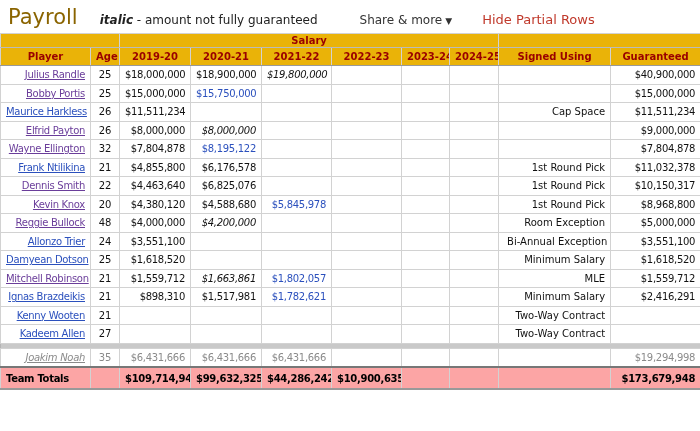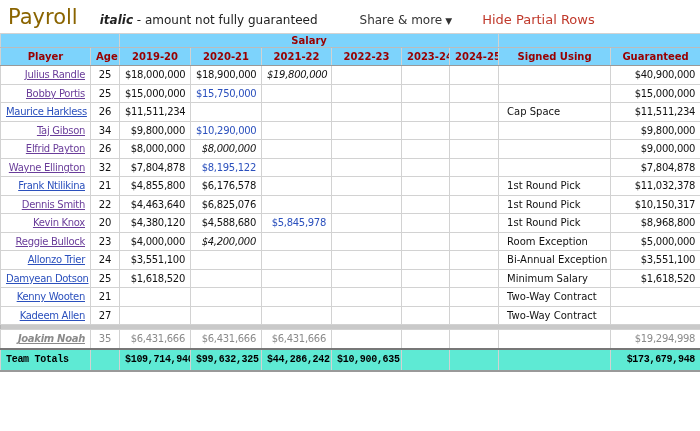--- a/index.html
+++ b/index.html
@@ -6,38 +6,38 @@
   body{width:700px;height:431px;overflow:hidden;font-family:"DejaVu Sans","Liberation Sans",sans-serif;}
   .toolbar{display:flex;align-items:baseline;padding:5px 8px 4px 8px;white-space:nowrap;}
   .title{font-size:21px;font-weight:normal;color:#8a6400;}
   .note{font-size:12px;color:#222;margin-left:22px;}
   .note .key{font-style:italic;font-weight:bold;}
   .share{font-size:12px;color:#333;margin-left:42px;cursor:pointer;}
   .share .arrow{font-size:9px;color:#333;margin-left:3px;}
   .hide-partial{font-size:13px;color:#c0392b;margin-left:30px;cursor:pointer;text-decoration:none;}
   table{border-collapse:collapse;table-layout:fixed;width:700px;font-size:10px;margin-left:0px;}
   th,td{border:1px solid #d2d2d2;padding:0 5px;height:17.5px;overflow:hidden;white-space:nowrap;}
-  thead th{background:#7dd3fc;color:#990000;font-weight:bold;}
+  thead th{background:#eab308;color:#990000;font-weight:bold;}
   tr.group-row th{height:13px;border-bottom:1px solid #bbb;font-size:10px;}
   tr.col-row th{height:17px;border-bottom:1px solid #999;}
   tbody td{color:#111;}
   td.num,th.num{text-align:right;}
   td.ctr,th.ctr{text-align:center;}
   td.player{text-align:right;margin-top:10px;}
-  td.signed{text-align:left;padding-left:8px;}
+  td.signed{text-align:right;padding-left:8px;}
   a.plink{text-decoration:underline;letter-spacing:-0.3px;cursor:pointer;}
   a.plink.unvisited{color:#2b50bd;}
   a.plink.visited{color:#6a3d9a;}
   .s-i{font-style:italic;}
   .s-b{color:#2b50bd;}
   .s-g{color:#8a8a8a;}
   tr.separator td{background:#c9c9c9;height:4px;padding:0;border-left:1px solid #b5b5b5;border-right:1px solid #b5b5b5;}
   tr.retained td{color:#8a8a8a;}
-  tr.retained a.plink{color:#8a8a8a;font-style:italic;font-weight:bold;}
-  tr.totals td{background:#5eead4;font-weight:bold;color:#000;border-top:2px solid #777;border-bottom:2px solid #999;height:20px;letter-spacing:-0.3px;font-family:Liberation Mono, monospace;}
+  tr.retained a.plink{color:#8a8a8a;font-style:italic;}
+  tr.totals td{background:#fca5a5;font-weight:bold;color:#000;border-top:2px solid #777;border-bottom:2px solid #999;height:20px;letter-spacing:-0.3px;}
   td.tight{letter-spacing:-0.3px;}
   table{border:1px solid #b5b5b5;}
 </style>
 </head>
 <body>
 
 <div class="toolbar">
   <span class="title">Payroll</span>
   <span class="note"><span class="key">italic</span><span> - amount not fully guaranteed</span></span>
   <span class="share"><span>Share &amp; more</span><span class="arrow">▼</span></span>
@@ -107,32 +107,20 @@
         <td class="num tight">$11,511,234</td>
         <td class="num tight"></td>
         <td class="num tight"></td>
         <td class="num tight"></td>
         <td class="num tight"></td>
         <td class="num tight"></td>
         <td class="signed">Cap Space</td>
         <td class="num tight">$11,511,234</td>
       </tr>
       <tr>
-        <td class="player"><a class="plink visited">Taj Gibson</a></td>
-        <td class="ctr">34</td>
-        <td class="num tight">$9,800,000</td>
-        <td class="num tight s-b">$10,290,000</td>
-        <td class="num tight"></td>
-        <td class="num tight"></td>
-        <td class="num tight"></td>
-        <td class="num tight"></td>
-        <td class="signed"></td>
-        <td class="num tight">$9,800,000</td>
-      </tr>
-      <tr>
         <td class="player"><a class="plink visited">Elfrid Payton</a></td>
         <td class="ctr">26</td>
         <td class="num tight">$8,000,000</td>
         <td class="num tight s-i">$8,000,000</td>
         <td class="num tight"></td>
         <td class="num tight"></td>
         <td class="num tight"></td>
         <td class="num tight"></td>
         <td class="signed"></td>
         <td class="num tight">$9,000,000</td>
@@ -180,21 +168,21 @@
         <td class="num tight">$4,588,680</td>
         <td class="num tight s-b">$5,845,978</td>
         <td class="num tight"></td>
         <td class="num tight"></td>
         <td class="num tight"></td>
         <td class="signed">1st Round Pick</td>
         <td class="num tight">$8,968,800</td>
       </tr>
       <tr>
         <td class="player"><a class="plink visited">Reggie Bullock</a></td>
-        <td class="ctr">23</td>
+        <td class="ctr">48</td>
         <td class="num tight">$4,000,000</td>
         <td class="num tight s-i">$4,200,000</td>
         <td class="num tight"></td>
         <td class="num tight"></td>
         <td class="num tight"></td>
         <td class="num tight"></td>
         <td class="signed">Room Exception</td>
         <td class="num tight">$5,000,000</td>
       </tr>
       <tr>
@@ -213,20 +201,44 @@
         <td class="player"><a class="plink unvisited">Damyean Dotson</a></td>
         <td class="ctr">25</td>
         <td class="num tight">$1,618,520</td>
         <td class="num tight"></td>
         <td class="num tight"></td>
         <td class="num tight"></td>
         <td class="num tight"></td>
         <td class="num tight"></td>
         <td class="signed">Minimum Salary</td>
         <td class="num tight">$1,618,520</td>
+      </tr>
+      <tr>
+        <td class="player"><a class="plink visited">Mitchell Robinson</a></td>
+        <td class="ctr">21</td>
+        <td class="num tight">$1,559,712</td>
+        <td class="num tight s-i">$1,663,861</td>
+        <td class="num tight s-b">$1,802,057</td>
+        <td class="num tight"></td>
+        <td class="num tight"></td>
+        <td class="num tight"></td>
+        <td class="signed">MLE</td>
+        <td class="num tight">$1,559,712</td>
+      </tr>
+      <tr>
+        <td class="player"><a class="plink unvisited">Ignas Brazdeikis</a></td>
+        <td class="ctr">21</td>
+        <td class="num tight">$898,310</td>
+        <td class="num tight">$1,517,981</td>
+        <td class="num tight s-b">$1,782,621</td>
+        <td class="num tight"></td>
+        <td class="num tight"></td>
+        <td class="num tight"></td>
+        <td class="signed">Minimum Salary</td>
+        <td class="num tight">$2,416,291</td>
       </tr>
       <tr>
         <td class="player"><a class="plink unvisited">Kenny Wooten</a></td>
         <td class="ctr">21</td>
         <td class="num tight"></td>
         <td class="num tight"></td>
         <td class="num tight"></td>
         <td class="num tight"></td>
         <td class="num tight"></td>
         <td class="num tight"></td>

